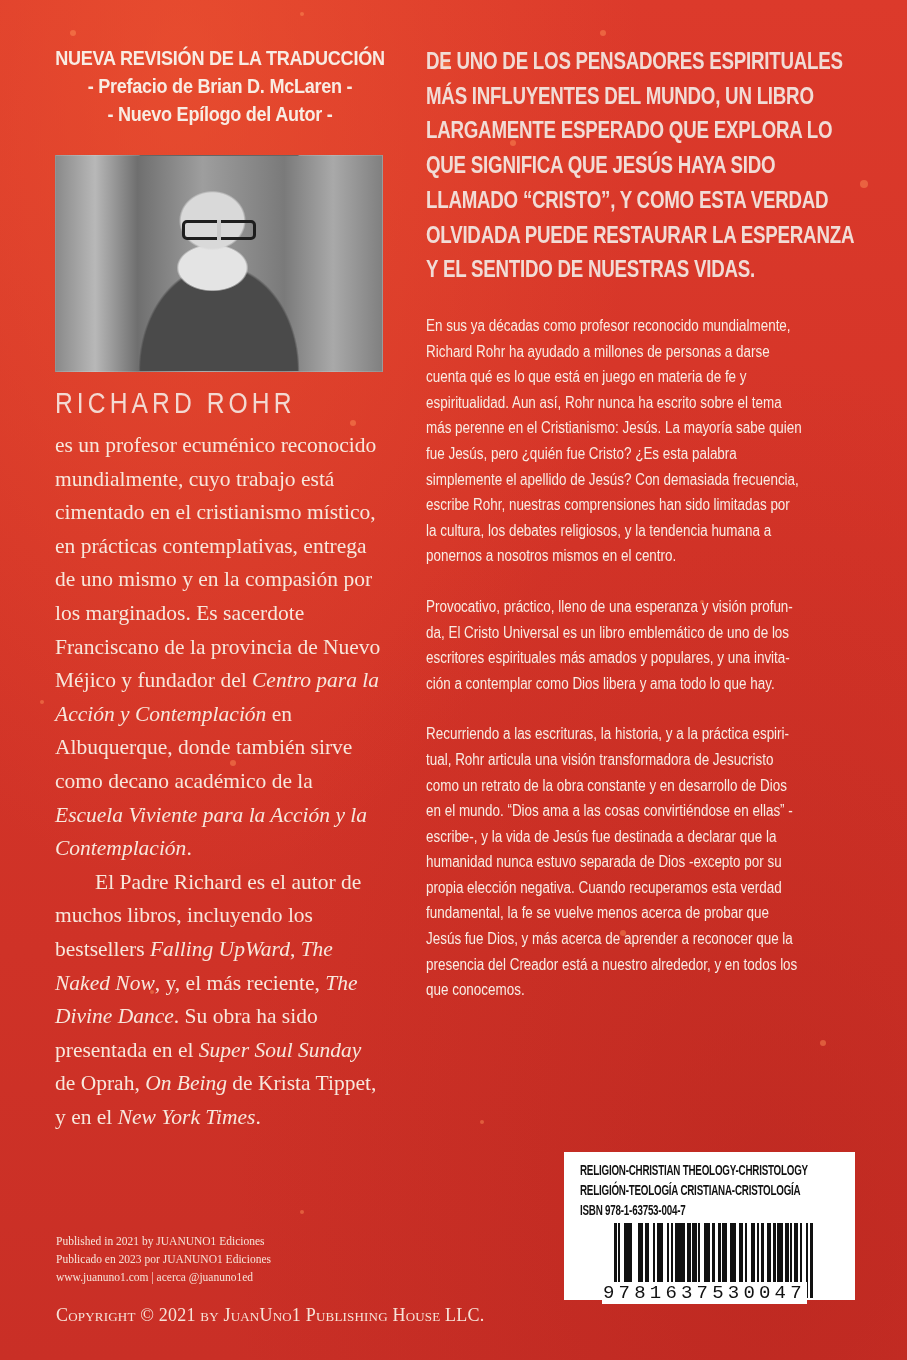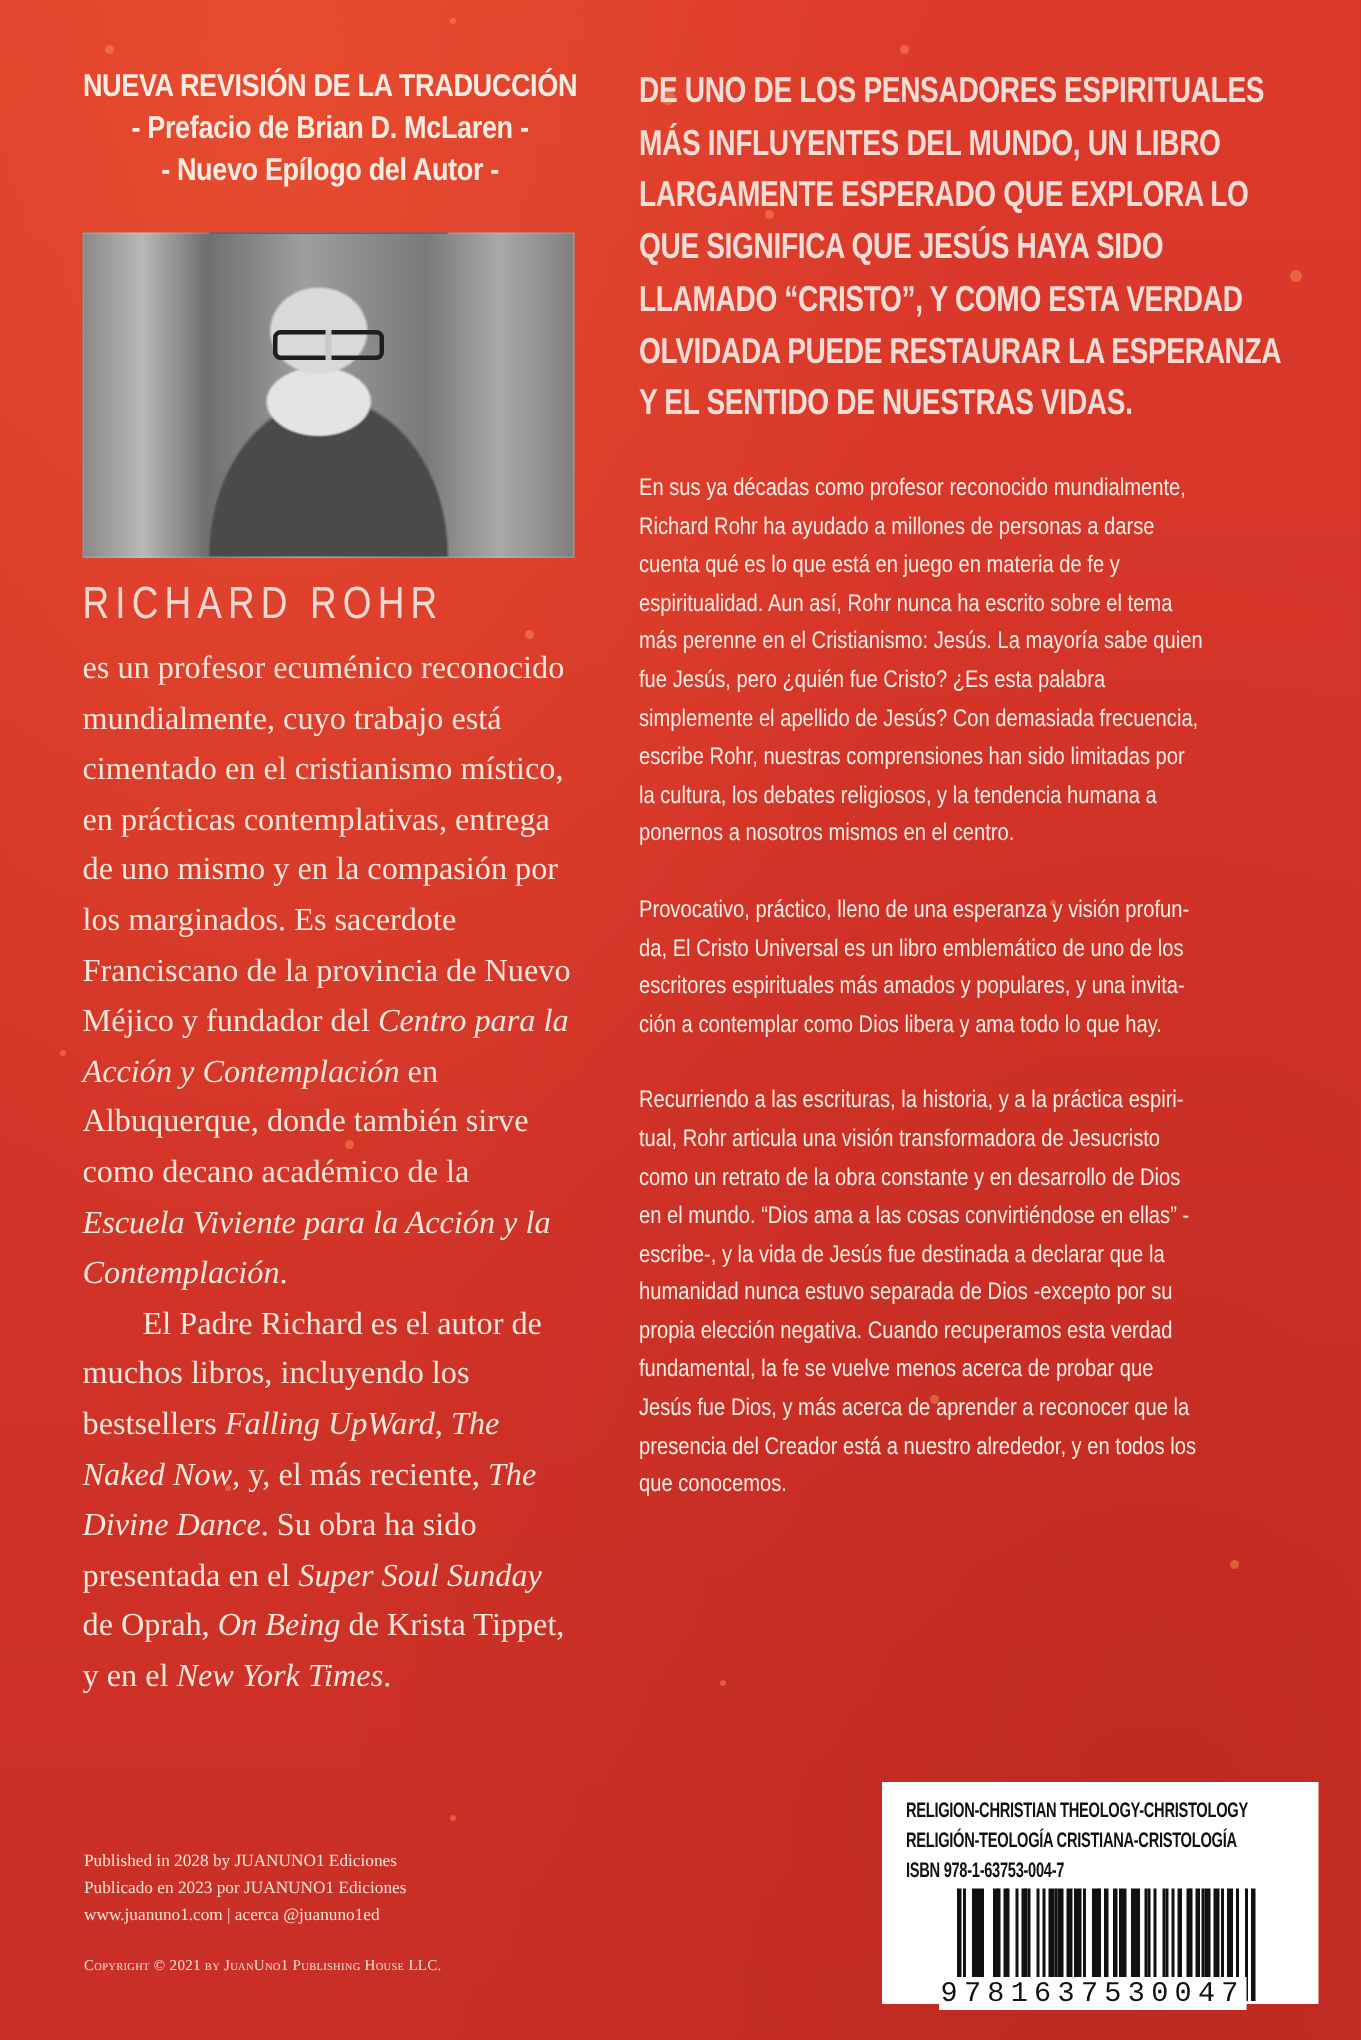--- a/index.html
+++ b/index.html
@@ -75,21 +75,21 @@
       font-family: "Liberation Sans", sans-serif;
       font-size: 8px; letter-spacing: 5px; color: #f3e2db;
     }
     .pub {
       position: absolute; left: 56px; top: 1232px;
       font-family: "Liberation Serif", serif; font-size: 11.5px; line-height: 18px; color: #f6e3d8;
     }
     .pub div { white-space: nowrap; }
     .copyright {
       position: absolute; left: 56px; top: 1305px;
-      font-family: "Liberation Serif", serif; font-size: 10px; color: #f6e3d8;
+      font-family: "Liberation Serif", serif; font-size: 18px; color: #f6e3d8;
       font-variant: small-caps; white-space: nowrap; letter-spacing: 0.2px;
     }
 
     
     .headline {
       position: absolute; left: 426px; top: 44px; width: 440px;
       font-family: "Liberation Sans", sans-serif; font-weight: bold;
       font-size: 24px; line-height: 34.7px; color: #f1dcd6;
       letter-spacing: -0.3px;
     }
@@ -97,23 +97,22 @@
     .desc {
       position: absolute; left: 426px; top: 313px; width: 430px;
       font-family: "Liberation Sans", sans-serif;
       font-size: 16px; line-height: 25.6px; color: #f8ece4;
     }
     .desc p { margin: 0 0 25px 0; }
     .desc .ln { display: block; white-space: nowrap; transform: scaleX(0.84); transform-origin: left top; }
 
     
     .barcode-box {
-      position: absolute; left: 564px; top: 1188px; width: 291px; height: 148px;
+      position: absolute; left: 564px; top: 1152px; width: 291px; height: 148px;
       background: #ffffff;
-      margin-left: 24px;
     }
     .bc-line {
       position: absolute; left: 16px;
       font-family: "Liberation Sans", sans-serif; font-weight: bold;
       font-size: 14px; color: #111; white-space: nowrap;
       transform: scaleX(0.7); transform-origin: left top; letter-spacing: -0.3px;
     }
     .bars { position: absolute; left: 50px; top: 71px; width: 198px; height: 75px; }
     .bars span { position: absolute; top: 0; height: 75px; background: #111; }
     .bc-digits {
@@ -161,21 +160,21 @@
     <div class="author-name">RICHARD ROHR</div>
 
     <div class="bio">
       <p id="bio-p1"><span>es un profesor ecuménico reconocido mundialmente, cuyo trabajo está cimentado en el cristianismo místico, en prácticas contemplativas, entrega de uno mismo y en la compasión por los marginados. Es sacerdote Franciscano de la provincia de Nuevo Méjico y fundador del </span><i>Centro para la Acción y Contemplación</i><span> en Albuquerque, donde también sirve como decano académico de la </span><i>Escuela Viviente para la Acción y la Contemplación</i><span>.</span></p>
       <p id="bio-p2" class="indent"><span>El Padre Richard es el autor de muchos libros, incluyendo los bestsellers </span><i>Falling UpWard</i><span>, </span><i>The Naked Now</i><span>, y, el más reciente, </span><i>The Divine Dance</i><span>. Su obra ha sido presentada en el </span><i>Super Soul Sunday</i><span> de Oprah, </span><i>On Being</i><span> de Krista Tippet, y en el </span><i>New York Times</i><span>.</span></p>
     </div>
   </div>
 
 
   <div class="pub">
-    <div>Published in 2028 by JUANUNO1 Ediciones</div>
+    <div>Published in 2021 by JUANUNO1 Ediciones</div>
     <div>Publicado en 2023 por JUANUNO1 Ediciones</div>
     <div>www.juanuno1.com | acerca @juanuno1ed</div>
   </div>
   <div class="copyright">Copyright © 2021 by JuanUno1 Publishing House LLC.</div>
 
   <div class="headline" id="headline">
       <span class="ln">DE UNO DE LOS PENSADORES ESPIRITUALES</span>
       <span class="ln">MÁS INFLUYENTES DEL MUNDO, UN LIBRO</span>
       <span class="ln">LARGAMENTE ESPERADO QUE EXPLORA LO</span>
       <span class="ln">QUE SIGNIFICA QUE JESÚS HAYA SIDO</span>

